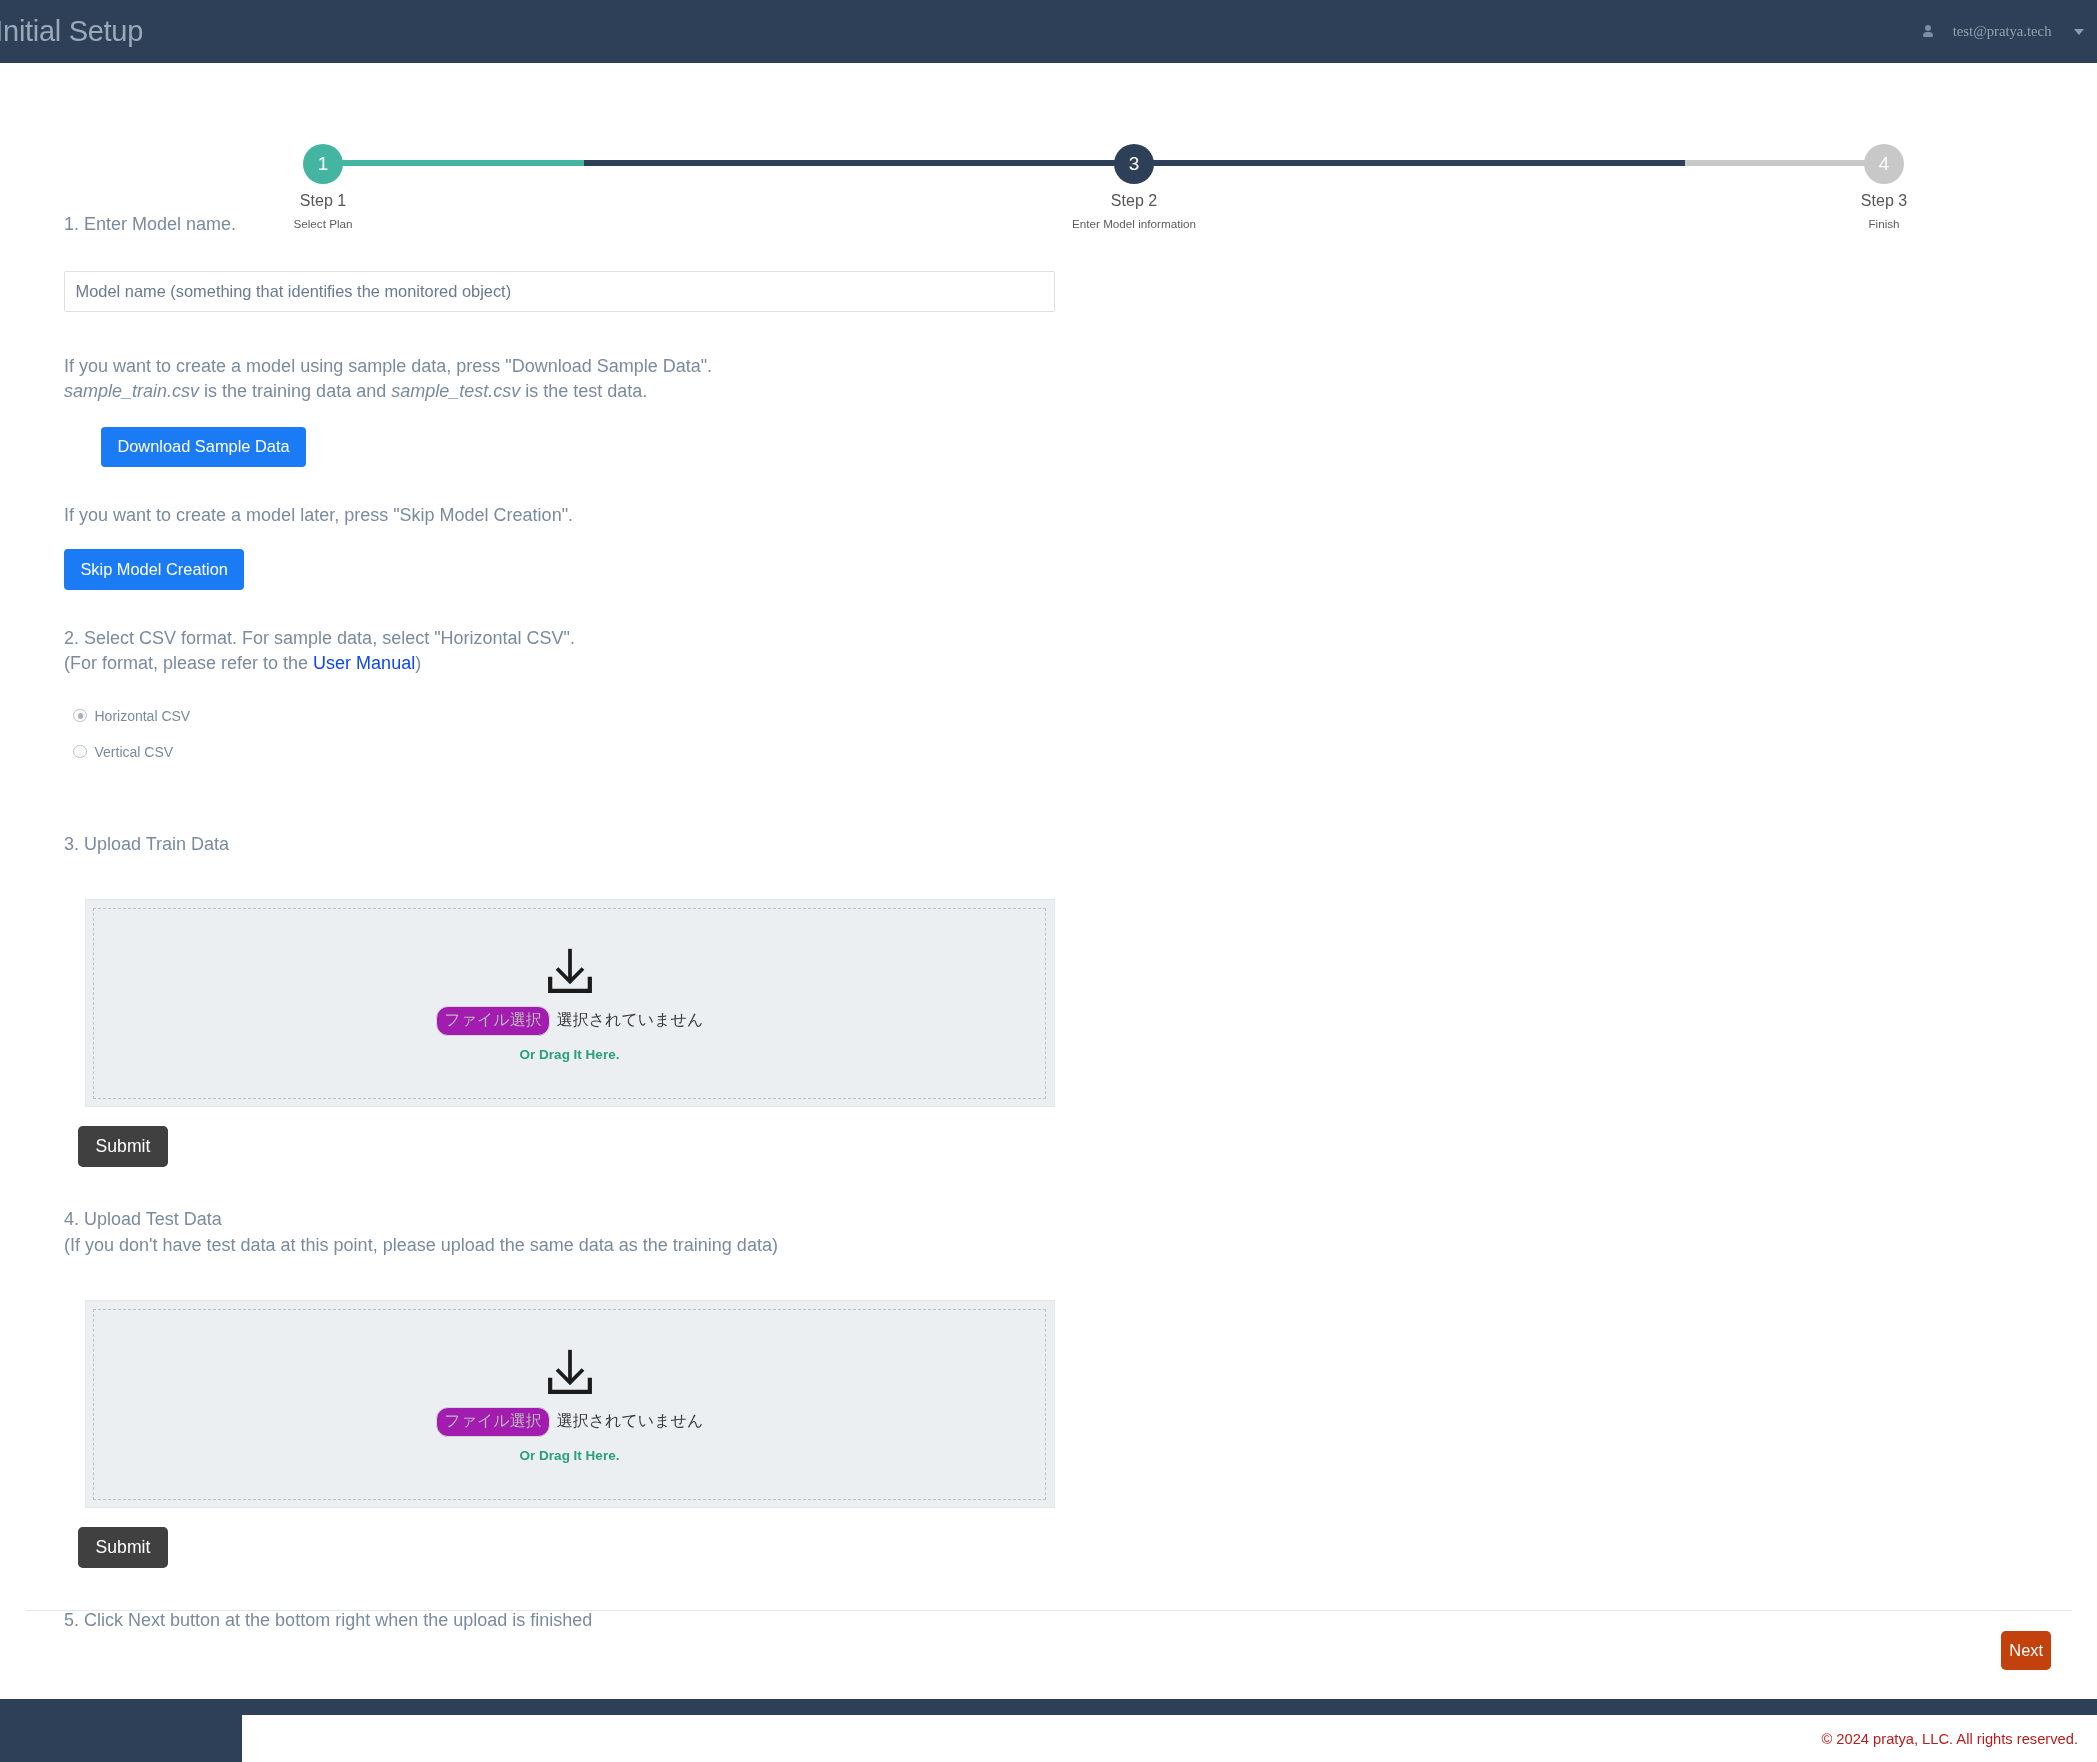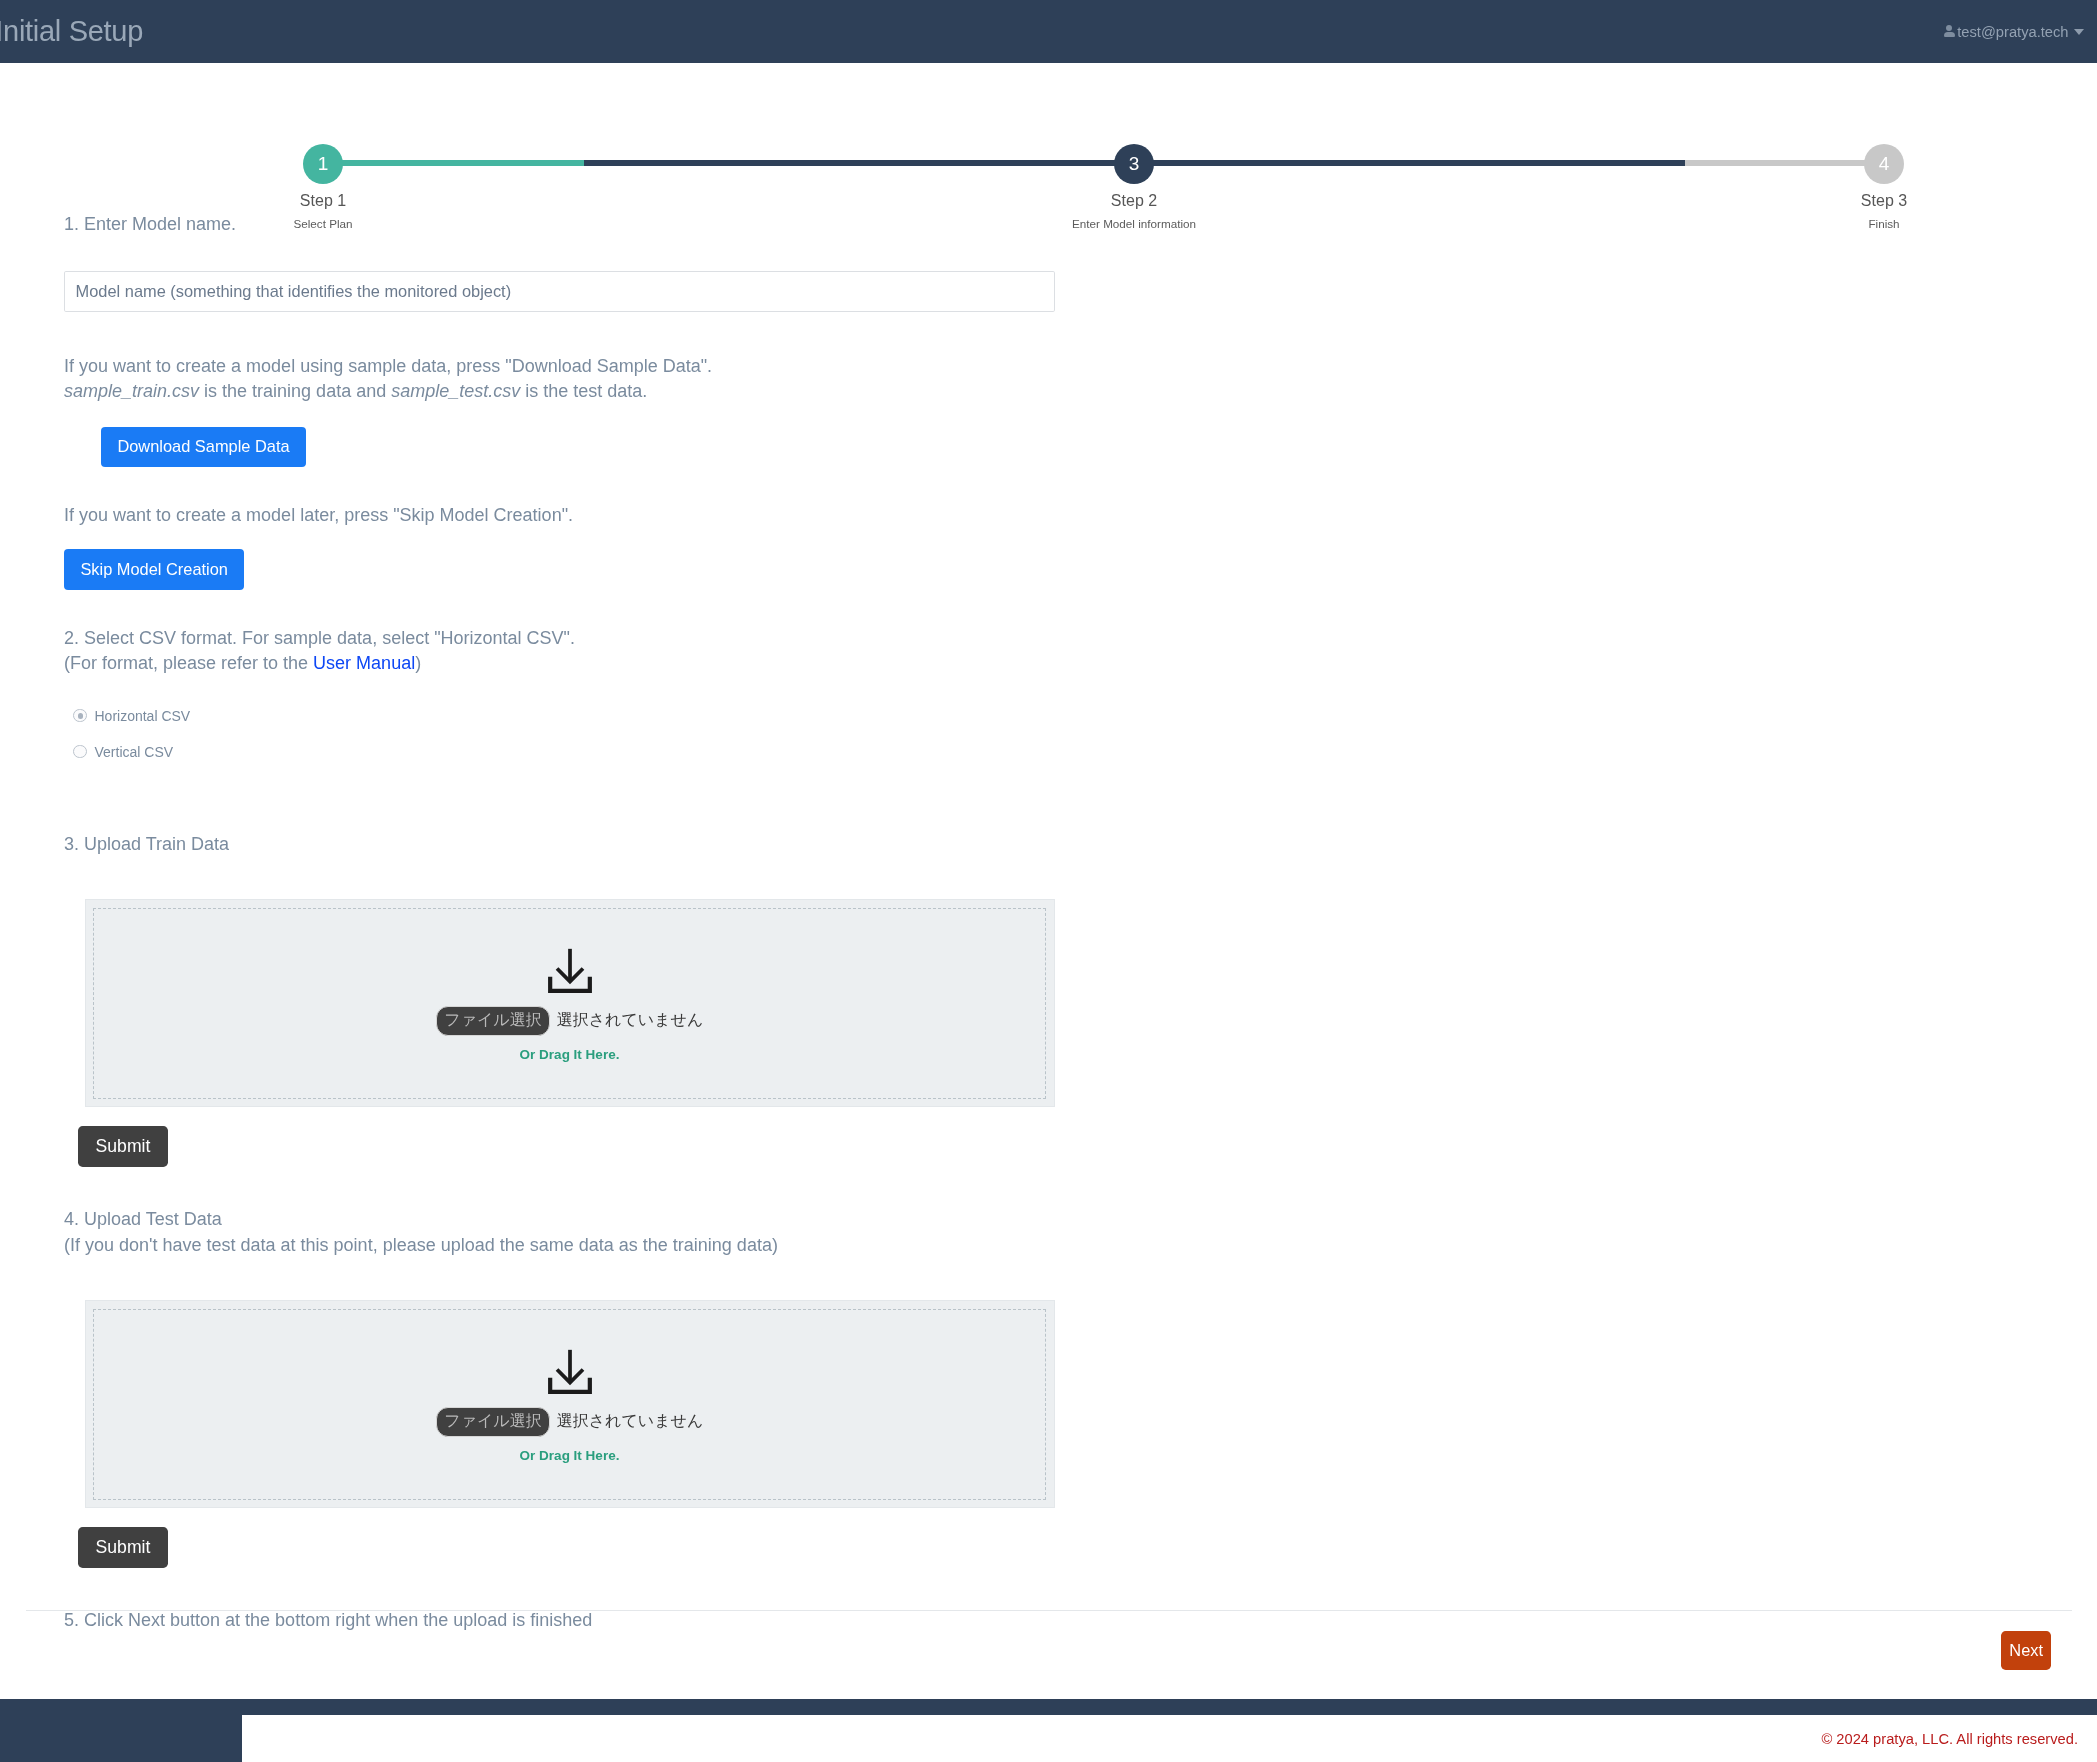--- a/index.html
+++ b/index.html
@@ -26,25 +26,26 @@
   .navbar-title {
     font-size: 29px;
     color: #9aa8b8;
     margin-left: -4.7px;
     white-space: nowrap;
     letter-spacing: -0.3px;
   }
   .navbar-user {
     display: flex;
     align-items: center;
-    gap: 2px;
+    gap: 19px;
     margin-right: 13px;
     color: #93a1b2;
     font-size: 14.7px;
     white-space: nowrap;
+    font-family: Liberation Serif, serif;
   }
   .person-icon { display: inline-block; width: 11.7px; height: 14px; position: relative; }
   .person-icon::before {
     content: ""; position: absolute; left: 2.9px; top: 0.6px;
     width: 5.9px; height: 5.9px; border-radius: 50%; background: #7e8d9f;
   }
   .person-icon::after {
     content: ""; position: absolute; left: 0.6px; top: 7px;
     width: 10.6px; height: 5.9px; border-radius: 5.3px 5.3px 1.8px 1.8px; background: #7e8d9f;
   }
@@ -178,21 +179,21 @@
   }
   .dl-icon { width: 56px; height: 52px; display: block; }
   .file-row {
     display: flex;
     align-items: center;
     gap: 6.4px;
     margin-top: 9.4px;
     white-space: nowrap;
   }
   .file-btn {
-    background: #404040;
+    background: #a21caf;
     border: 0.6px solid #d6d6d6;
     border-radius: 12px;
     color: #b9b9b9;
     font-size: 16px;
     padding: 3.5px 7.6px;
     font-family: "Liberation Sans", sans-serif;
     text-align: right;
   }
   .file-status { font-size: 16px; color: #3a3a3a; }
   .drag-text {

